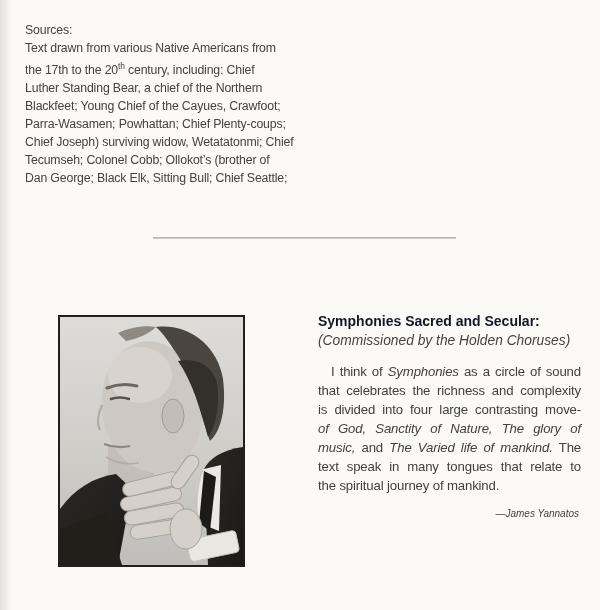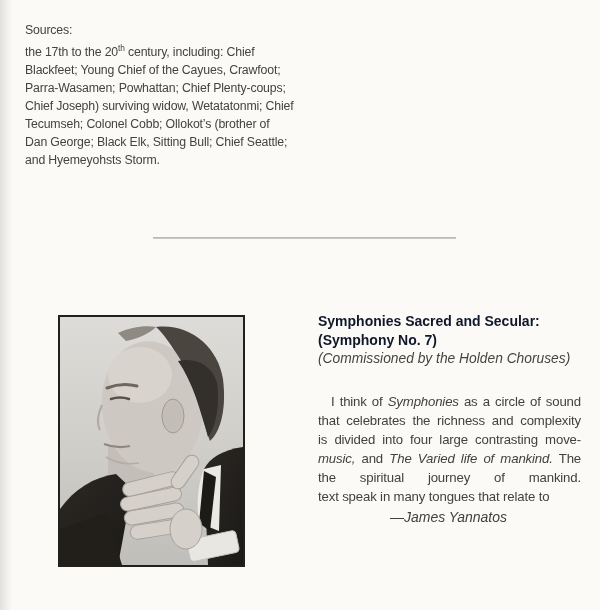--- a/index.html
+++ b/index.html
@@ -33,44 +33,45 @@
   .photo svg{display:block;}
   .article{position:absolute;left:318px;top:312px;width:263px;}
   .article-title{
     font-weight:bold;font-size:14px;line-height:18.5px;color:#0f172a;
   }
   .article-title .line{white-space:nowrap;}
   .article-subtitle{
     font-style:italic;font-size:13.8px;line-height:18px;margin-top:1px;color:#47443f;
   }
   .article-paragraph{
-    margin-top:24px;font-size:13.2px;line-height:19px;letter-spacing:-0.15px;color:#44413d;
+    margin-top:12px;font-size:13.2px;line-height:19px;letter-spacing:-0.15px;color:#44413d;
   }
   .article-paragraph .line{text-align:justify;text-align-last:justify;}
   .article-paragraph .line:first-child{text-indent:13px;}
   .article-paragraph .line:last-child{text-align-last:left;}
   .article-attribution{
-    margin-top:2px;font-style:italic;font-size:14px;line-height:18px;
-    text-align:center;padding-right:2px;color:#44413d;
+    margin-top:10px;font-style:italic;font-size:10px;line-height:18px;
+    text-align:right;padding-right:2px;color:#44413d;
   }
 </style>
 </head>
 <body>
 
 <div class="page">
 
   <div class="sources">
       <div class="line"><span>Sources:</span></div>
+      <div class="line"><span>Text drawn from various Native Americans from</span></div>
       <div class="line"><span>the 17th to the 20</span><span class="sup">th</span><span> century, including: Chief</span></div>
+      <div class="line"><span>Luther Standing Bear, a chief of the Northern</span></div>
       <div class="line"><span>Blackfeet; Young Chief of the Cayues, Crawfoot;</span></div>
       <div class="line"><span>Parra-Wasamen; Powhattan; Chief Plenty-coups;</span></div>
       <div class="line"><span>Chief Joseph) surviving widow, Wetatatonmi; Chief</span></div>
       <div class="line"><span>Tecumseh; Colonel Cobb; Ollokot’s (brother of</span></div>
       <div class="line"><span>Dan George; Black Elk, Sitting Bull; Chief Seattle;</span></div>
-      <div class="line"><span>and Hyemeyohsts Storm.</span></div>
     </div>
 
   <div class="divider"></div>
 
   <div class="photo">
     <svg width="183" height="248" viewBox="0 0 183 248" xmlns="http://www.w3.org/2000/svg">
       <defs>
         <linearGradient id="pbg" x1="0" y1="0" x2="0" y2="1">
           <stop offset="0" stop-color="#dedcd8"></stop>
           <stop offset="0.55" stop-color="#cfcdc8"></stop>
@@ -121,27 +122,27 @@
         <rect x="70" y="205" width="56" height="14" rx="7" transform="rotate(-9 98 212)"></rect>
         <rect x="106" y="148" width="38" height="14" rx="7" transform="rotate(-55 125 155)"></rect>
       </g>
       <ellipse cx="126" cy="212" rx="16" ry="20" fill="#d5d1ca" stroke="#a7a199" stroke-width="1"></ellipse>
     </svg>
   </div>
 
   <div class="article">
     <div class="article-title">
         <div class="line"><span>Symphonies Sacred and Secular:</span></div>
-        <div class="line"><span>(Symphony No. 7)</span></div>
       </div>
     <div class="article-subtitle">(Commissioned by the Holden Choruses)</div>
     <div class="article-paragraph">
         <div class="line"><span>I think of </span><span class="i">Symphonies</span><span> as a circle of sound</span></div>
         <div class="line"><span>that celebrates the richness and complexity</span></div>
         <div class="line"><span>is divided into four large contrasting move-</span></div>
+        <div class="line"><span class="i">of God, Sanctity of Nature, The glory of</span></div>
         <div class="line"><span class="i">music,</span><span> and </span><span class="i">The Varied life of mankind.</span><span> The</span></div>
+        <div class="line"><span>text speak in many tongues that relate to</span></div>
         <div class="line"><span>the spiritual journey of mankind.</span></div>
-        <div class="line"><span>text speak in many tongues that relate to</span></div>
       </div>
     <div class="article-attribution">—James Yannatos</div>
   </div>
 
 </div>
 
 </body></html>

